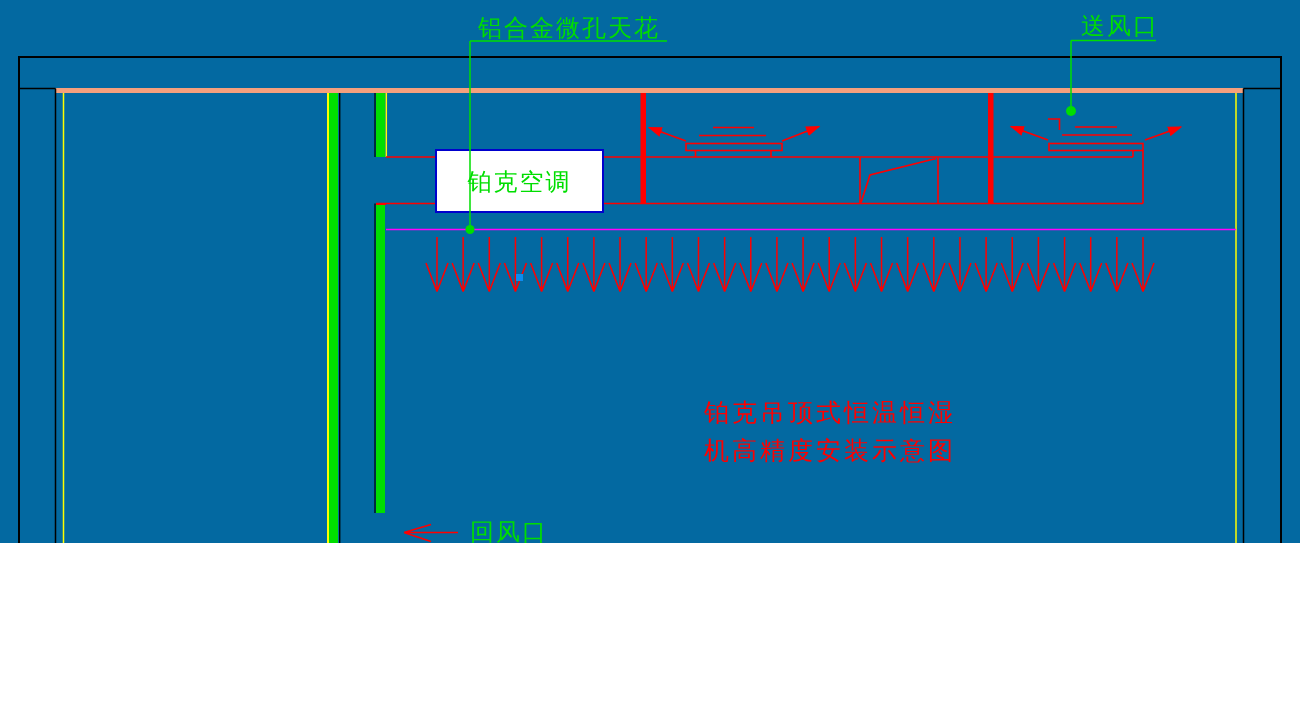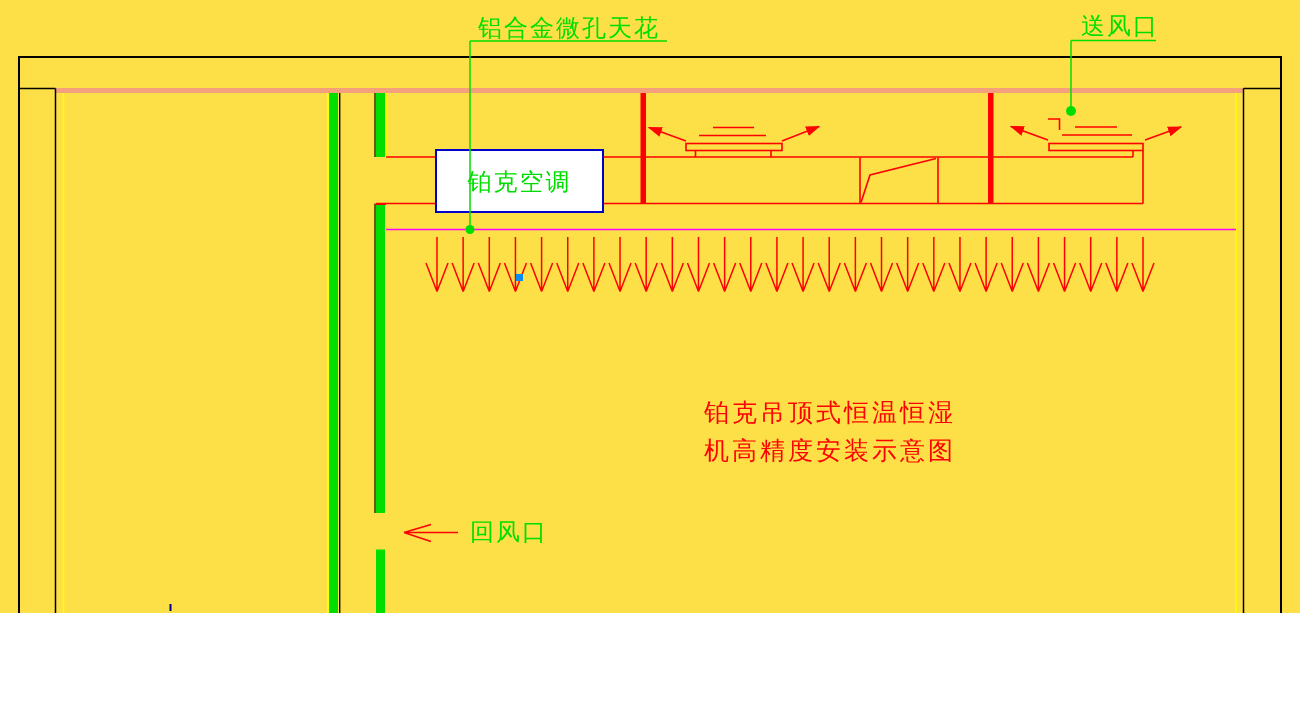--- a/index.html
+++ b/index.html
@@ -1,16 +1,16 @@
 <!DOCTYPE html>
 <html><head>
 <meta charset="utf-8">
 <style>
   html,body{margin:0;padding:0;background:#ffffff;}
-  .page{position:relative;width:1300px;height:613px;background:#fde047;overflow:hidden;}
+  .page{position:relative;width:1300px;height:543px;background:#0369a1;overflow:hidden;}
   svg{display:block;}
   .cad-text{font-family:"Liberation Sans","DejaVu Sans",sans-serif;}
   .green-text{fill:#00DE00;font-size:24px;letter-spacing:2px;}
   .red-text{fill:#FF0000;font-size:25px;letter-spacing:3px;}
 </style>
 </head>
 <body>
 
 <div class="page">
 <svg id="cad-svg" width="1300" height="705" viewBox="0 0 1300 705">

